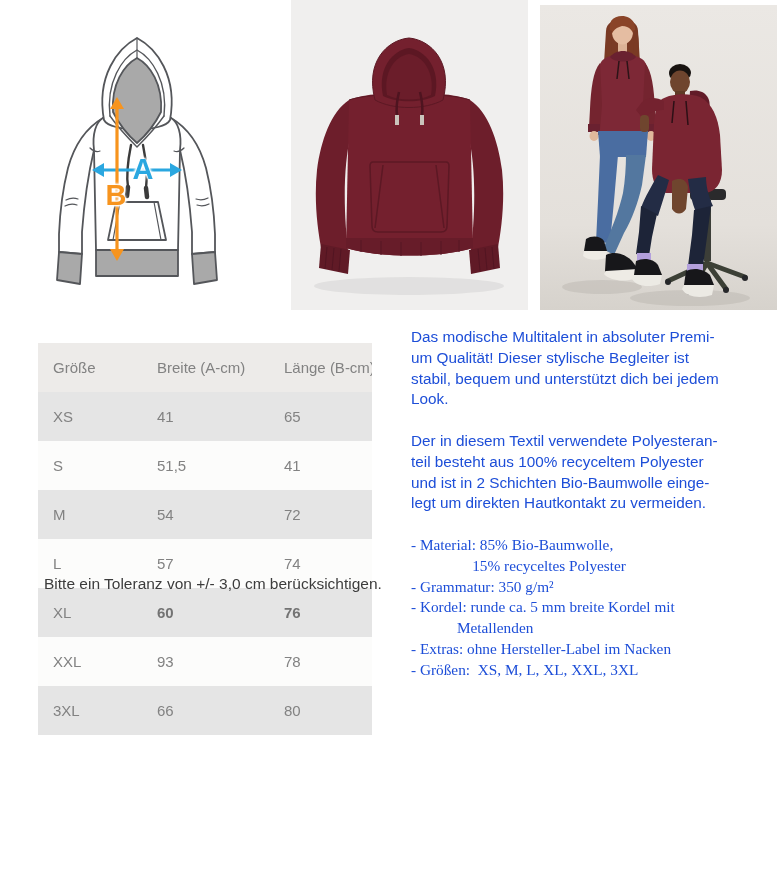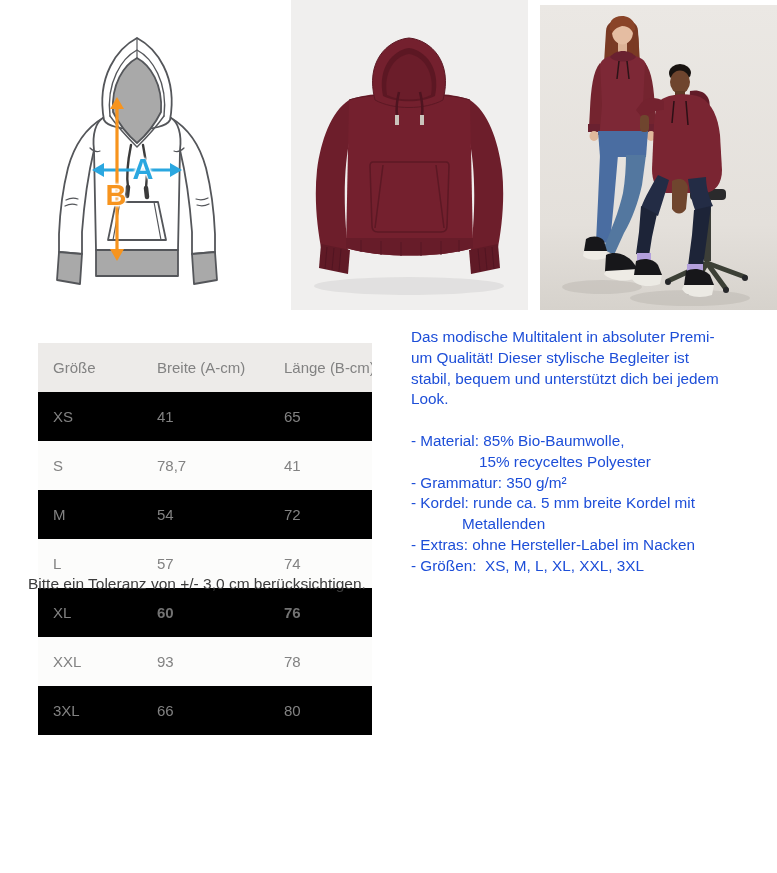--- a/index.html
+++ b/index.html
@@ -23,32 +23,32 @@
   table.size-table{
     position:absolute;left:38px;top:343px;width:334px;border-collapse:collapse;table-layout:fixed;
     font-size:15px;color:#828282;
   }
   .size-table th,.size-table td{
     height:25px;line-height:25px;padding:12px;margin:0;font-weight:normal;text-align:left;vertical-align:middle;
     white-space:nowrap;overflow:hidden;
   }
   .size-table th:first-child,.size-table td:first-child{padding-left:15px;}
   .size-table thead tr{background:#edebe9;}
-  .size-table tbody tr.odd{background:#000000;}
+  .size-table tbody tr.odd{background:#e5e5e5;}
   .size-table tbody tr.even{background:#fcfcfb;}
   .size-table td.emph{font-weight:bold;color:#737373;}
 
-  .tolerance{position:absolute;left:28px;top:575px;margin:0;font-size:15.5px;color:#3c3c3c;}
+  .tolerance{position:absolute;left:44px;top:575px;margin:0;font-size:15.5px;color:#3c3c3c;}
 
   .description{
     position:absolute;left:411px;top:327px;width:356px;
     font-size:15.3px;line-height:20.8px;color:#1d4ed8;
   }
   .description p{margin:0 0 20.8px 0;white-space:pre-line;}
-  .description p.specs{white-space:pre-wrap;margin-bottom:7px;}
+  .description p.specs{white-space:pre-wrap;margin-bottom:7px;font-family:Liberation Serif, serif;}
 </style>
 </head>
 <body>
 
 <div>
 
   <div class="tile tile-tech">
     <svg viewBox="0 0 240 300" width="240" height="300">
       <g fill="none" stroke="#54565a" stroke-width="1.8" stroke-linejoin="round" stroke-linecap="round">
 
@@ -233,21 +233,21 @@
       </tr>
     </thead>
     <tbody>
       <tr class="odd">
         <td>XS</td>
         <td>41</td>
         <td>65</td>
       </tr>
       <tr class="even">
         <td>S</td>
-        <td>78,7</td>
+        <td>51,5</td>
         <td>41</td>
       </tr>
       <tr class="odd">
         <td>M</td>
         <td>54</td>
         <td>72</td>
       </tr>
       <tr class="even">
         <td>L</td>
         <td>57</td>
@@ -271,20 +271,24 @@
     </tbody>
   </table>
 
   <p class="tolerance">Bitte ein Toleranz von +/- 3,0 cm berücksichtigen.</p>
 
   <div class="description">
     <p>Das modische Multitalent in absoluter Premi-
 um Qualität! Dieser stylische Begleiter ist
 stabil, bequem und unterstützt dich bei jedem
 Look.</p>
+    <p>Der in diesem Textil verwendete Polyesteran-
+teil besteht aus 100% recyceltem Polyester
+und ist in 2 Schichten Bio-Baumwolle einge-
+legt um direkten Hautkontakt zu vermeiden.</p>
     <p class="specs">- Material: 85% Bio-Baumwolle,
                 15% recyceltes Polyester
 - Grammatur: 350 g/m²
 - Kordel: runde ca. 5 mm breite Kordel mit
             Metallenden
 - Extras: ohne Hersteller-Label im Nacken
 - Größen:  XS, M, L, XL, XXL, 3XL</p>
   </div>
 
 </div>

